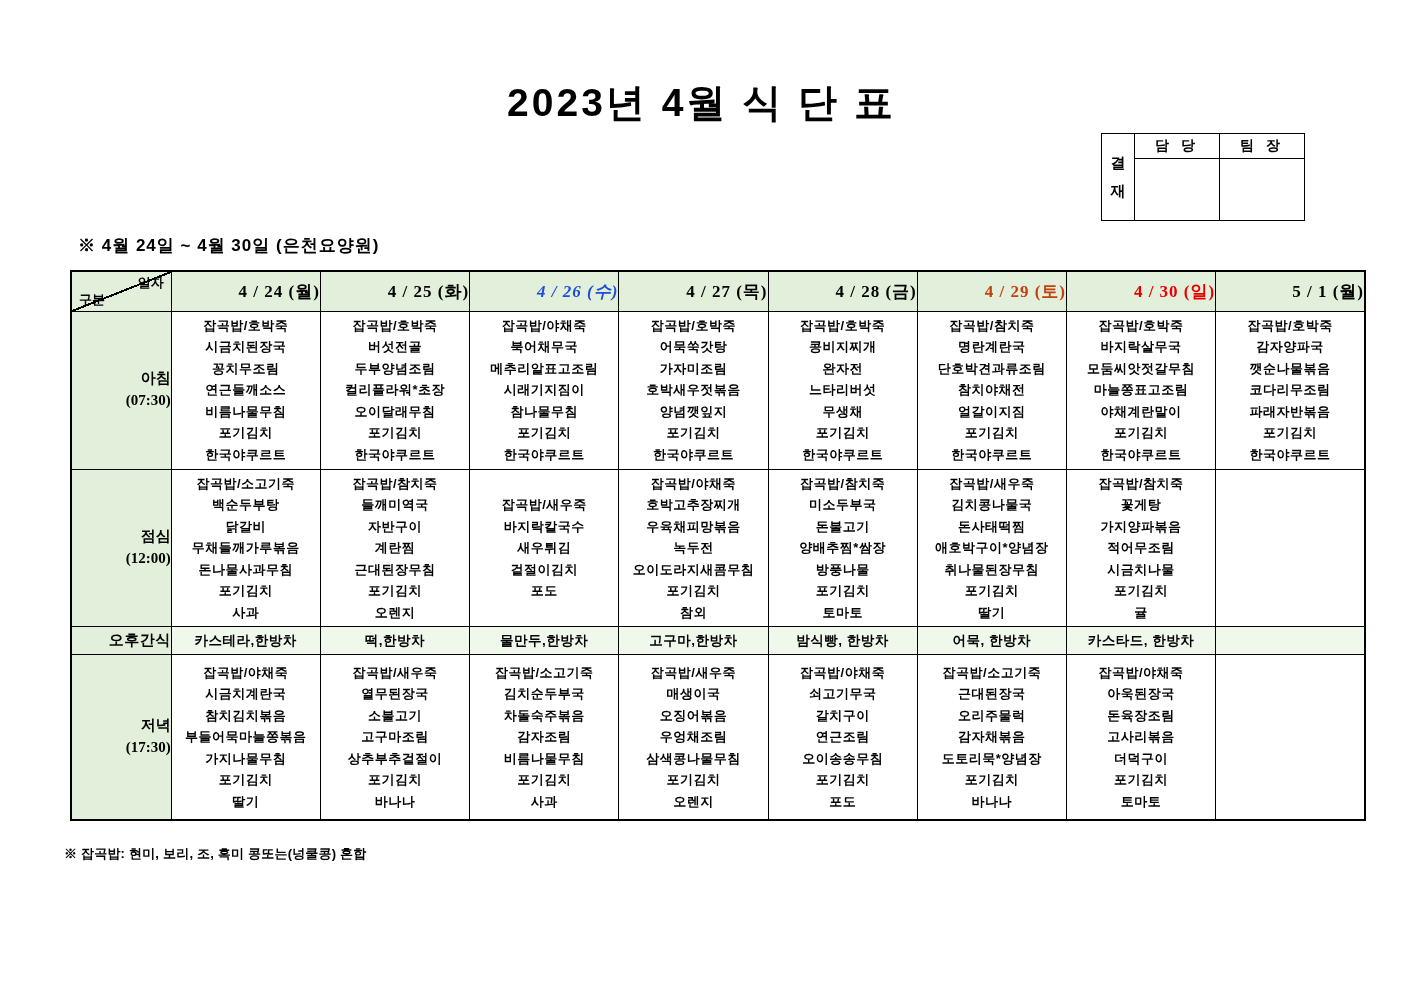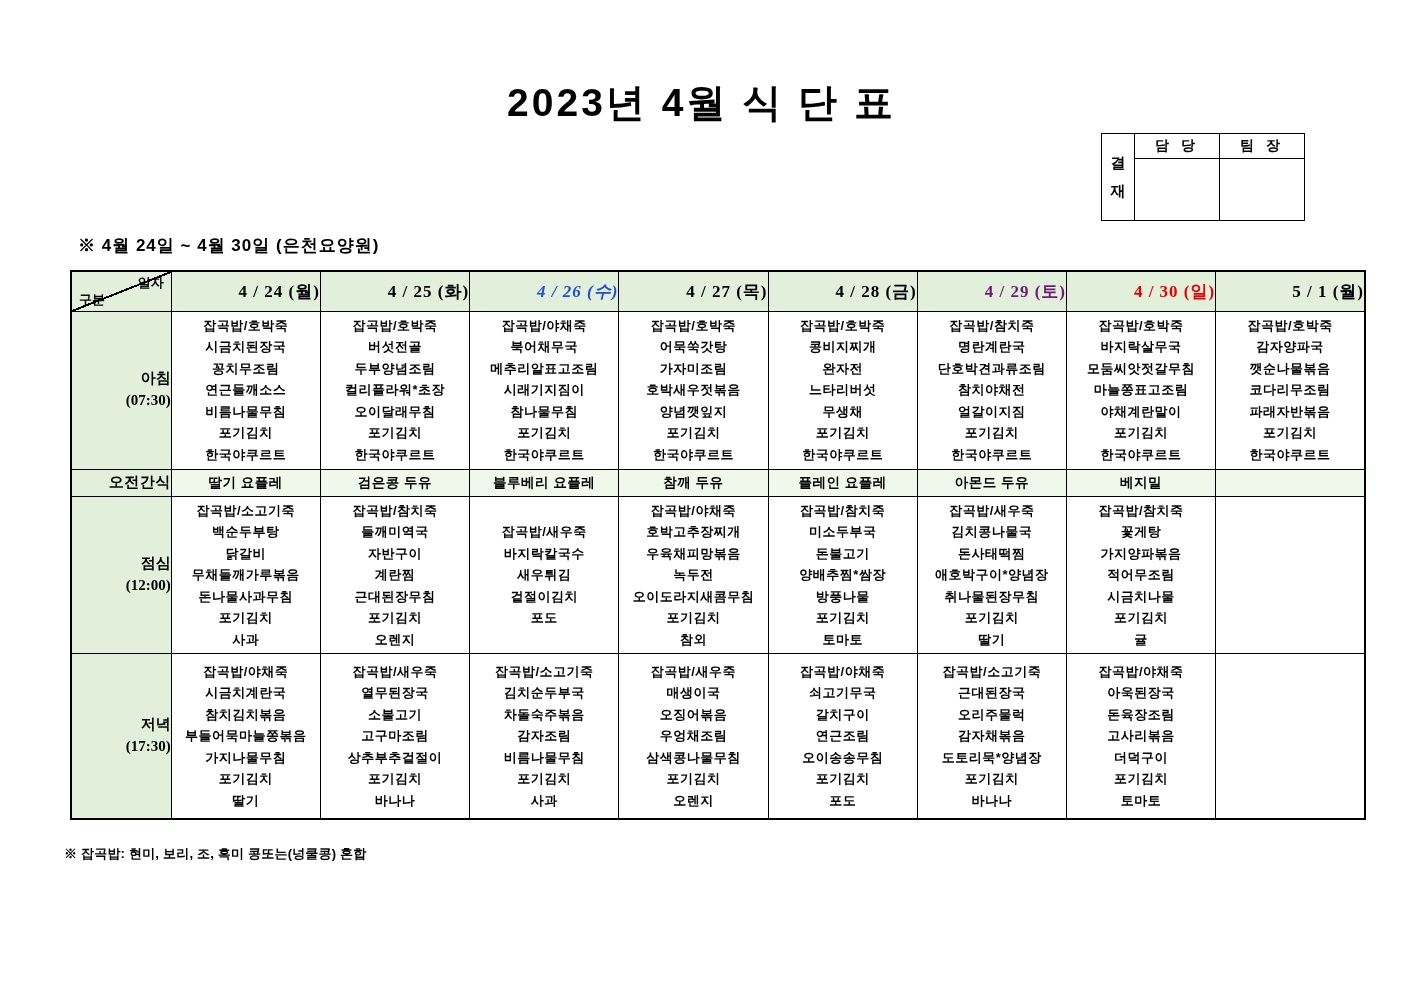--- a/index.html
+++ b/index.html
@@ -116,21 +116,21 @@
     <tr id="date-head-row">
       <th class="corner">
         <span class="corner-top">일자</span>
         <span class="corner-bottom">구분</span>
       </th>
     <th class="date-th" style="color: rgb(0, 0, 0);">4 / 24 (월)</th>
         <th class="date-th" style="color: rgb(0, 0, 0);">4 / 25 (화)</th>
         <th class="date-th" style="color: #1d4ed8; font-style: italic;">4 / 26 (수)</th>
         <th class="date-th" style="color: rgb(0, 0, 0);">4 / 27 (목)</th>
         <th class="date-th" style="color: rgb(0, 0, 0); margin-top: 44px;">4 / 28 (금)</th>
-        <th class="date-th" style="color: #701a75;">4 / 29 (토)</th>
+        <th class="date-th" style="color: #c2410c;">4 / 29 (토)</th>
         <th class="date-th" style="color: rgb(232, 0, 0);">4 / 30 (일)</th>
         <th class="date-th" style="color: rgb(0, 0, 0);">5 / 1 (월)</th>
       </tr>
   </thead>
   <tbody id="menu-body">
       <tr style="height: 158px;">
         <td class="row-label">
           <div>아침</div>
           <div>(07:30)</div>
         </td>
@@ -200,33 +200,20 @@
         <td class="meal-cell">
           <div class="menu-item">잡곡밥/호박죽</div>
           <div class="menu-item">감자양파국</div>
           <div class="menu-item">깻순나물볶음</div>
           <div class="menu-item">코다리무조림</div>
           <div class="menu-item">파래자반볶음</div>
           <div class="menu-item">포기김치</div>
           <div class="menu-item">한국야쿠르트</div>
         </td>
       </tr>
-      <tr style="height: 27px;">
-        <td class="row-label snack-label">
-          <div>오전간식</div>
-        </td>
-        <td class="snack-cell">딸기 요플레</td>
-        <td class="snack-cell">검은콩 두유</td>
-        <td class="snack-cell">블루베리 요플레</td>
-        <td class="snack-cell">참깨 두유</td>
-        <td class="snack-cell">플레인 요플레</td>
-        <td class="snack-cell">아몬드 두유</td>
-        <td class="snack-cell">베지밀</td>
-        <td class="snack-cell"></td>
-      </tr>
       <tr style="height: 153px;">
         <td class="row-label">
           <div>점심</div>
           <div>(12:00)</div>
         </td>
         <td class="meal-cell">
           <div class="menu-item">잡곡밥/소고기죽</div>
           <div class="menu-item">백순두부탕</div>
           <div class="menu-item">닭갈비</div>
           <div class="menu-item">무채들깨가루볶음</div>
@@ -281,20 +268,33 @@
           <div class="menu-item">잡곡밥/참치죽</div>
           <div class="menu-item">꽃게탕</div>
           <div class="menu-item">가지양파볶음</div>
           <div class="menu-item">적어무조림</div>
           <div class="menu-item">시금치나물</div>
           <div class="menu-item">포기김치</div>
           <div class="menu-item">귤</div>
         </td>
         <td class="meal-cell"></td>
       </tr>
+      <tr style="height: 28px;">
+        <td class="row-label snack-label">
+          <div>오후간식</div>
+        </td>
+        <td class="snack-cell">카스테라,한방차</td>
+        <td class="snack-cell">떡,한방차</td>
+        <td class="snack-cell">물만두,한방차</td>
+        <td class="snack-cell">고구마,한방차</td>
+        <td class="snack-cell">밤식빵, 한방차</td>
+        <td class="snack-cell">어묵, 한방차</td>
+        <td class="snack-cell">카스타드, 한방차</td>
+        <td class="snack-cell"></td>
+      </tr>
       <tr style="height: 165px;">
         <td class="row-label">
           <div>저녁</div>
           <div>(17:30)</div>
         </td>
         <td class="meal-cell">
           <div class="menu-item">잡곡밥/야채죽</div>
           <div class="menu-item">시금치계란국</div>
           <div class="menu-item">참치김치볶음</div>
           <div class="menu-item">부들어묵마늘쫑볶음</div>

